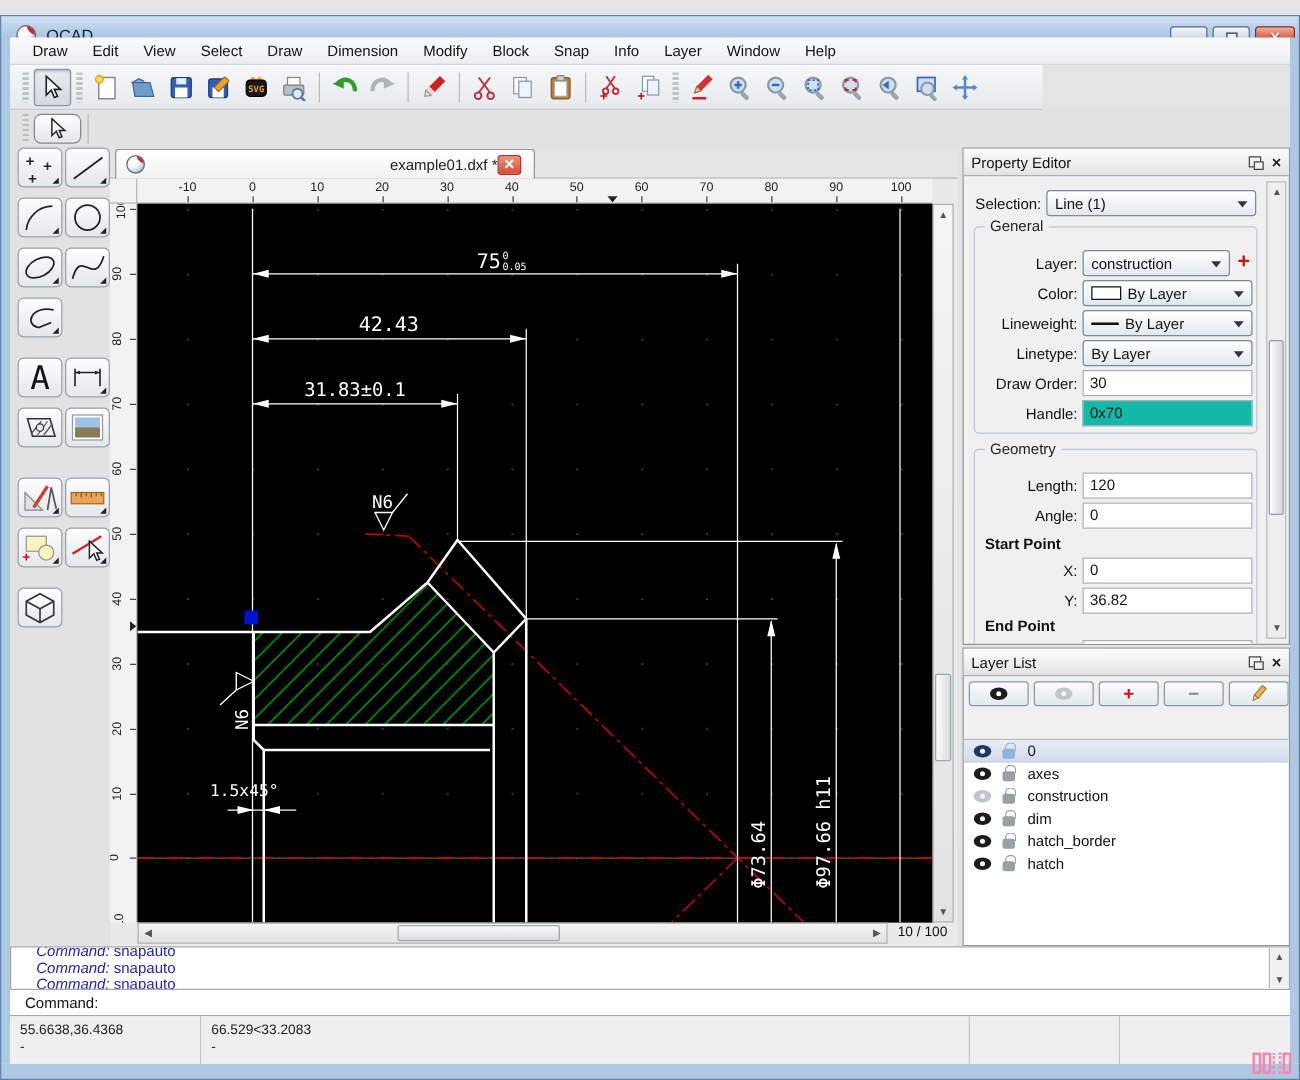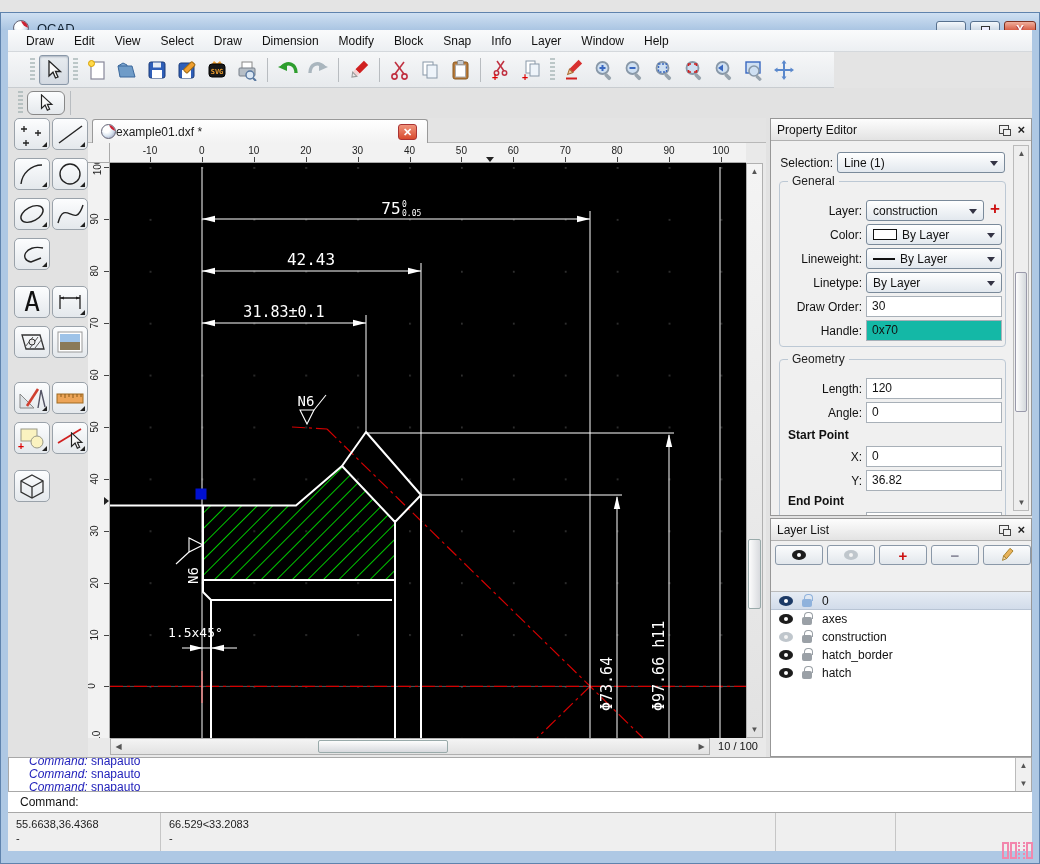--- a/index.html
+++ b/index.html
@@ -17,39 +17,39 @@
 .wbtn{top:8px;width:30px;height:18px;border:1px solid #57708e;border-radius:3px;background:linear-gradient(#f4f8fc,#cfdae6 50%,#b9c8d8);display:flex;align-items:center;justify-content:center}
 #btn-min{left:935px}#btn-restore{left:969px}
 #btn-close{left:1003px;width:32px;background:linear-gradient(#f0b09e,#d4573e 55%,#c04a32);border-color:#7e3020}
 #btn-min i{display:block;width:11px;height:3px;background:#333;margin-top:7px}
 #btn-restore i{display:block;width:9px;height:8px;border:1.5px solid #333;background:#eef}
 #btn-close i{color:#fff;font-style:normal;font-weight:bold;font-size:12px;text-shadow:0 1px 1px #802}
 
 #menubar{left:8px;top:30px;width:1024px;height:22px;background:linear-gradient(#fafbfc,#eceff2);display:flex;align-items:center;padding-left:8px;border-bottom:1px solid #d4d8dc}
 .menu-item{padding:3px 10px;font-size:12px;color:#111}
 
-#toolbar{left:8px;top:52px;width:826px;height:36px;background:linear-gradient(#f6f7f8,#e7eaed);border-bottom:1px solid #c8ccd0;display:flex;align-items:center;padding-left:18px}
+#toolbar{left:8px;top:52px;width:826px;height:36px;background:linear-gradient(#f6f7f8,#e7eaed);border-bottom:1px solid #c8ccd0;display:flex;align-items:center;padding-left:6px}
 .grip{width:5px;height:24px;margin:0 4px;background:repeating-linear-gradient(#9aa 0 2px,transparent 2px 4px);opacity:.6}
 .tsep{width:1px;height:24px;background:#b8bcc0;margin:0 5px}
 .tbtn{width:30px;height:30px;display:flex;align-items:center;justify-content:center;border:1px solid transparent;border-radius:3px}
 .tbtn.pressed{border:1px solid #8a98a8;background:linear-gradient(#e8ecf0,#d4dae2);box-shadow:inset 0 1px 2px #aab4c0}
 
 #workspace-bg{left:8px;top:88px;width:1024px;height:669px;background:#e2e2e2}
 #left-tools{left:8px;top:88px;width:80px;height:669px}
 #mini-toolbar{left:6px;top:2px;width:72px;height:26px;display:flex;align-items:center}
 .toolbtn{width:36px;height:32px;border:1px solid #9aa2aa;border-radius:5px;background:linear-gradient(#fcfdfe,#e4e8ec);position:absolute;display:flex;align-items:center;justify-content:center}
 .toolbtn.fly::after{content:'';position:absolute;right:2px;bottom:2px;border-left:5px solid transparent;border-bottom:5px solid #222}
 #mini-toolbar .toolbtn{position:static;width:38px;height:24px;border-radius:6px;border-color:#888}
 
 #mdi{left:88px;top:118px;width:678px;height:639px;background:#e9e9e9}
 #tabbar{left:0;top:0;width:678px;height:25px;background:#e4e4e4;border-bottom:1px solid #b8b8b8}
 #tab{left:4px;top:1px;width:336px;height:24px;background:linear-gradient(#ffffff,#f2f2f2);border:1px solid #999;border-bottom:none;border-radius:3px 3px 0 0;display:flex;align-items:center}
 #tab-icon{width:15px;height:15px;margin-left:8px;border-radius:50%;background:radial-gradient(circle at 35% 35%,#fff 25%,#d8e4f0 55%,#88a);border:1px solid #667;position:relative;overflow:hidden}
 #tab-icon::after{content:'';position:absolute;left:7px;top:-2px;width:8px;height:8px;background:#c23;border-radius:0 0 0 10px}
-#tab-title{flex:1;text-align:left;font-size:12px;color:#222}
+#tab-title{flex:1;text-align:right;font-size:12px;color:#222}
 #tab-close{width:19px;height:16px;margin-right:10px;border:1px solid #a33;border-radius:3px;background:linear-gradient(#f0947c,#d84a2e);color:#fff;font-size:11px;font-weight:bold;text-align:center;line-height:14px}
 #hruler{left:22px;top:25px;width:636px;height:20px;background:#f2f2f2;border-bottom:1px solid #aaa;overflow:hidden}
 .hrl{position:absolute;top:2px;transform:translateX(-50%);font-size:10px;color:#222}
 .htick{position:absolute;bottom:0;width:1px;height:5px;background:#444}
 #hruler-pointer{position:absolute;left:380px;top:14px;width:0;height:0;border-left:4px solid transparent;border-right:4px solid transparent;border-top:5px solid #222;transform:translateX(-50%)}
 #ruler-corner{left:0;top:25px;width:22px;height:20px;background:#f2f2f2;border-bottom:1px solid #aaa;border-right:1px solid #aaa}
 #vruler{left:0;top:45px;width:22px;height:575px;background:#f2f2f2;border-right:1px solid #aaa;overflow:hidden}
 .vrl{position:absolute;left:1px;font-size:10px;color:#222;transform:translateY(-50%) rotate(-90deg)}
 .vtick{position:absolute;right:0;width:5px;height:1px;background:#444}
 #vruler-pointer{position:absolute;left:16px;top:334px;width:0;height:0;border-top:4px solid transparent;border-bottom:4px solid transparent;border-left:5px solid #222}
@@ -707,20 +707,25 @@
           <span class="lname">axes</span>
         </div>
         <div class="lrow">
           <span class="eye off"></span>
           <span class="lock"></span>
           <span class="lname">construction</span>
         </div>
         <div class="lrow">
           <span class="eye"></span>
           <span class="lock"></span>
+          <span class="lname">dim</span>
+        </div>
+        <div class="lrow">
+          <span class="eye"></span>
+          <span class="lock"></span>
           <span class="lname">hatch_border</span>
         </div>
         <div class="lrow">
           <span class="eye"></span>
           <span class="lock"></span>
           <span class="lname">hatch</span>
         </div>
       </div>
   </div>
 </div>

